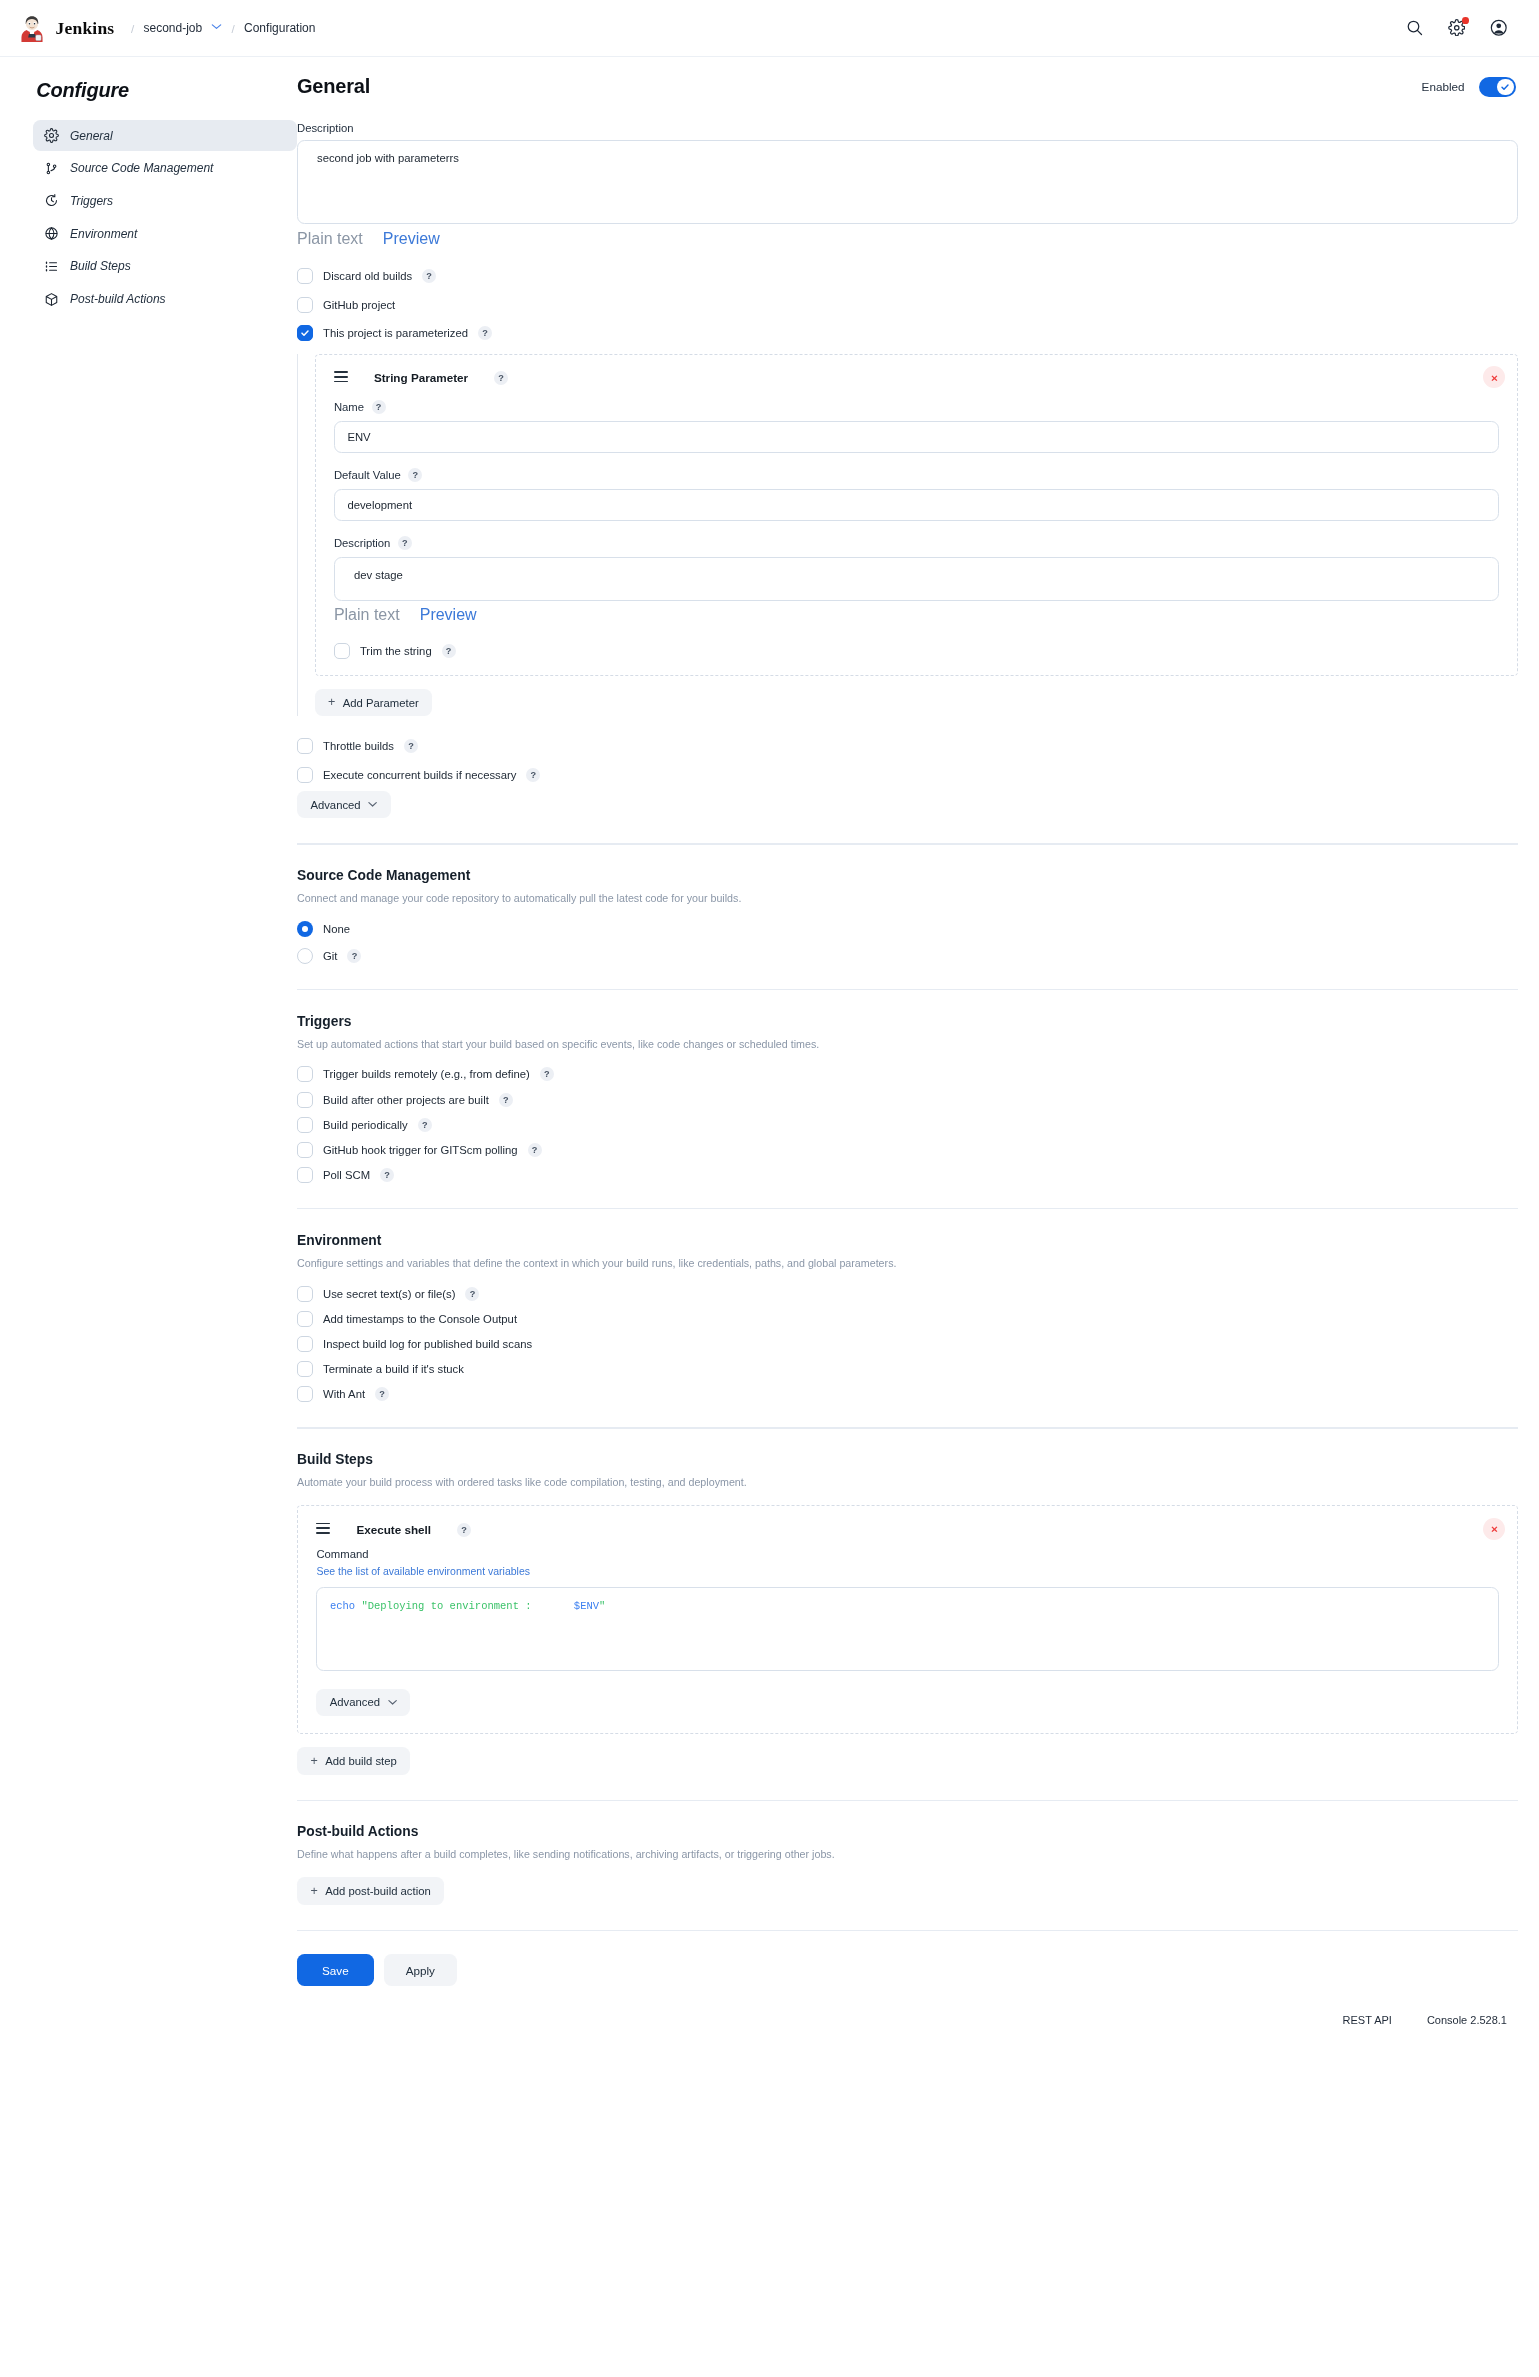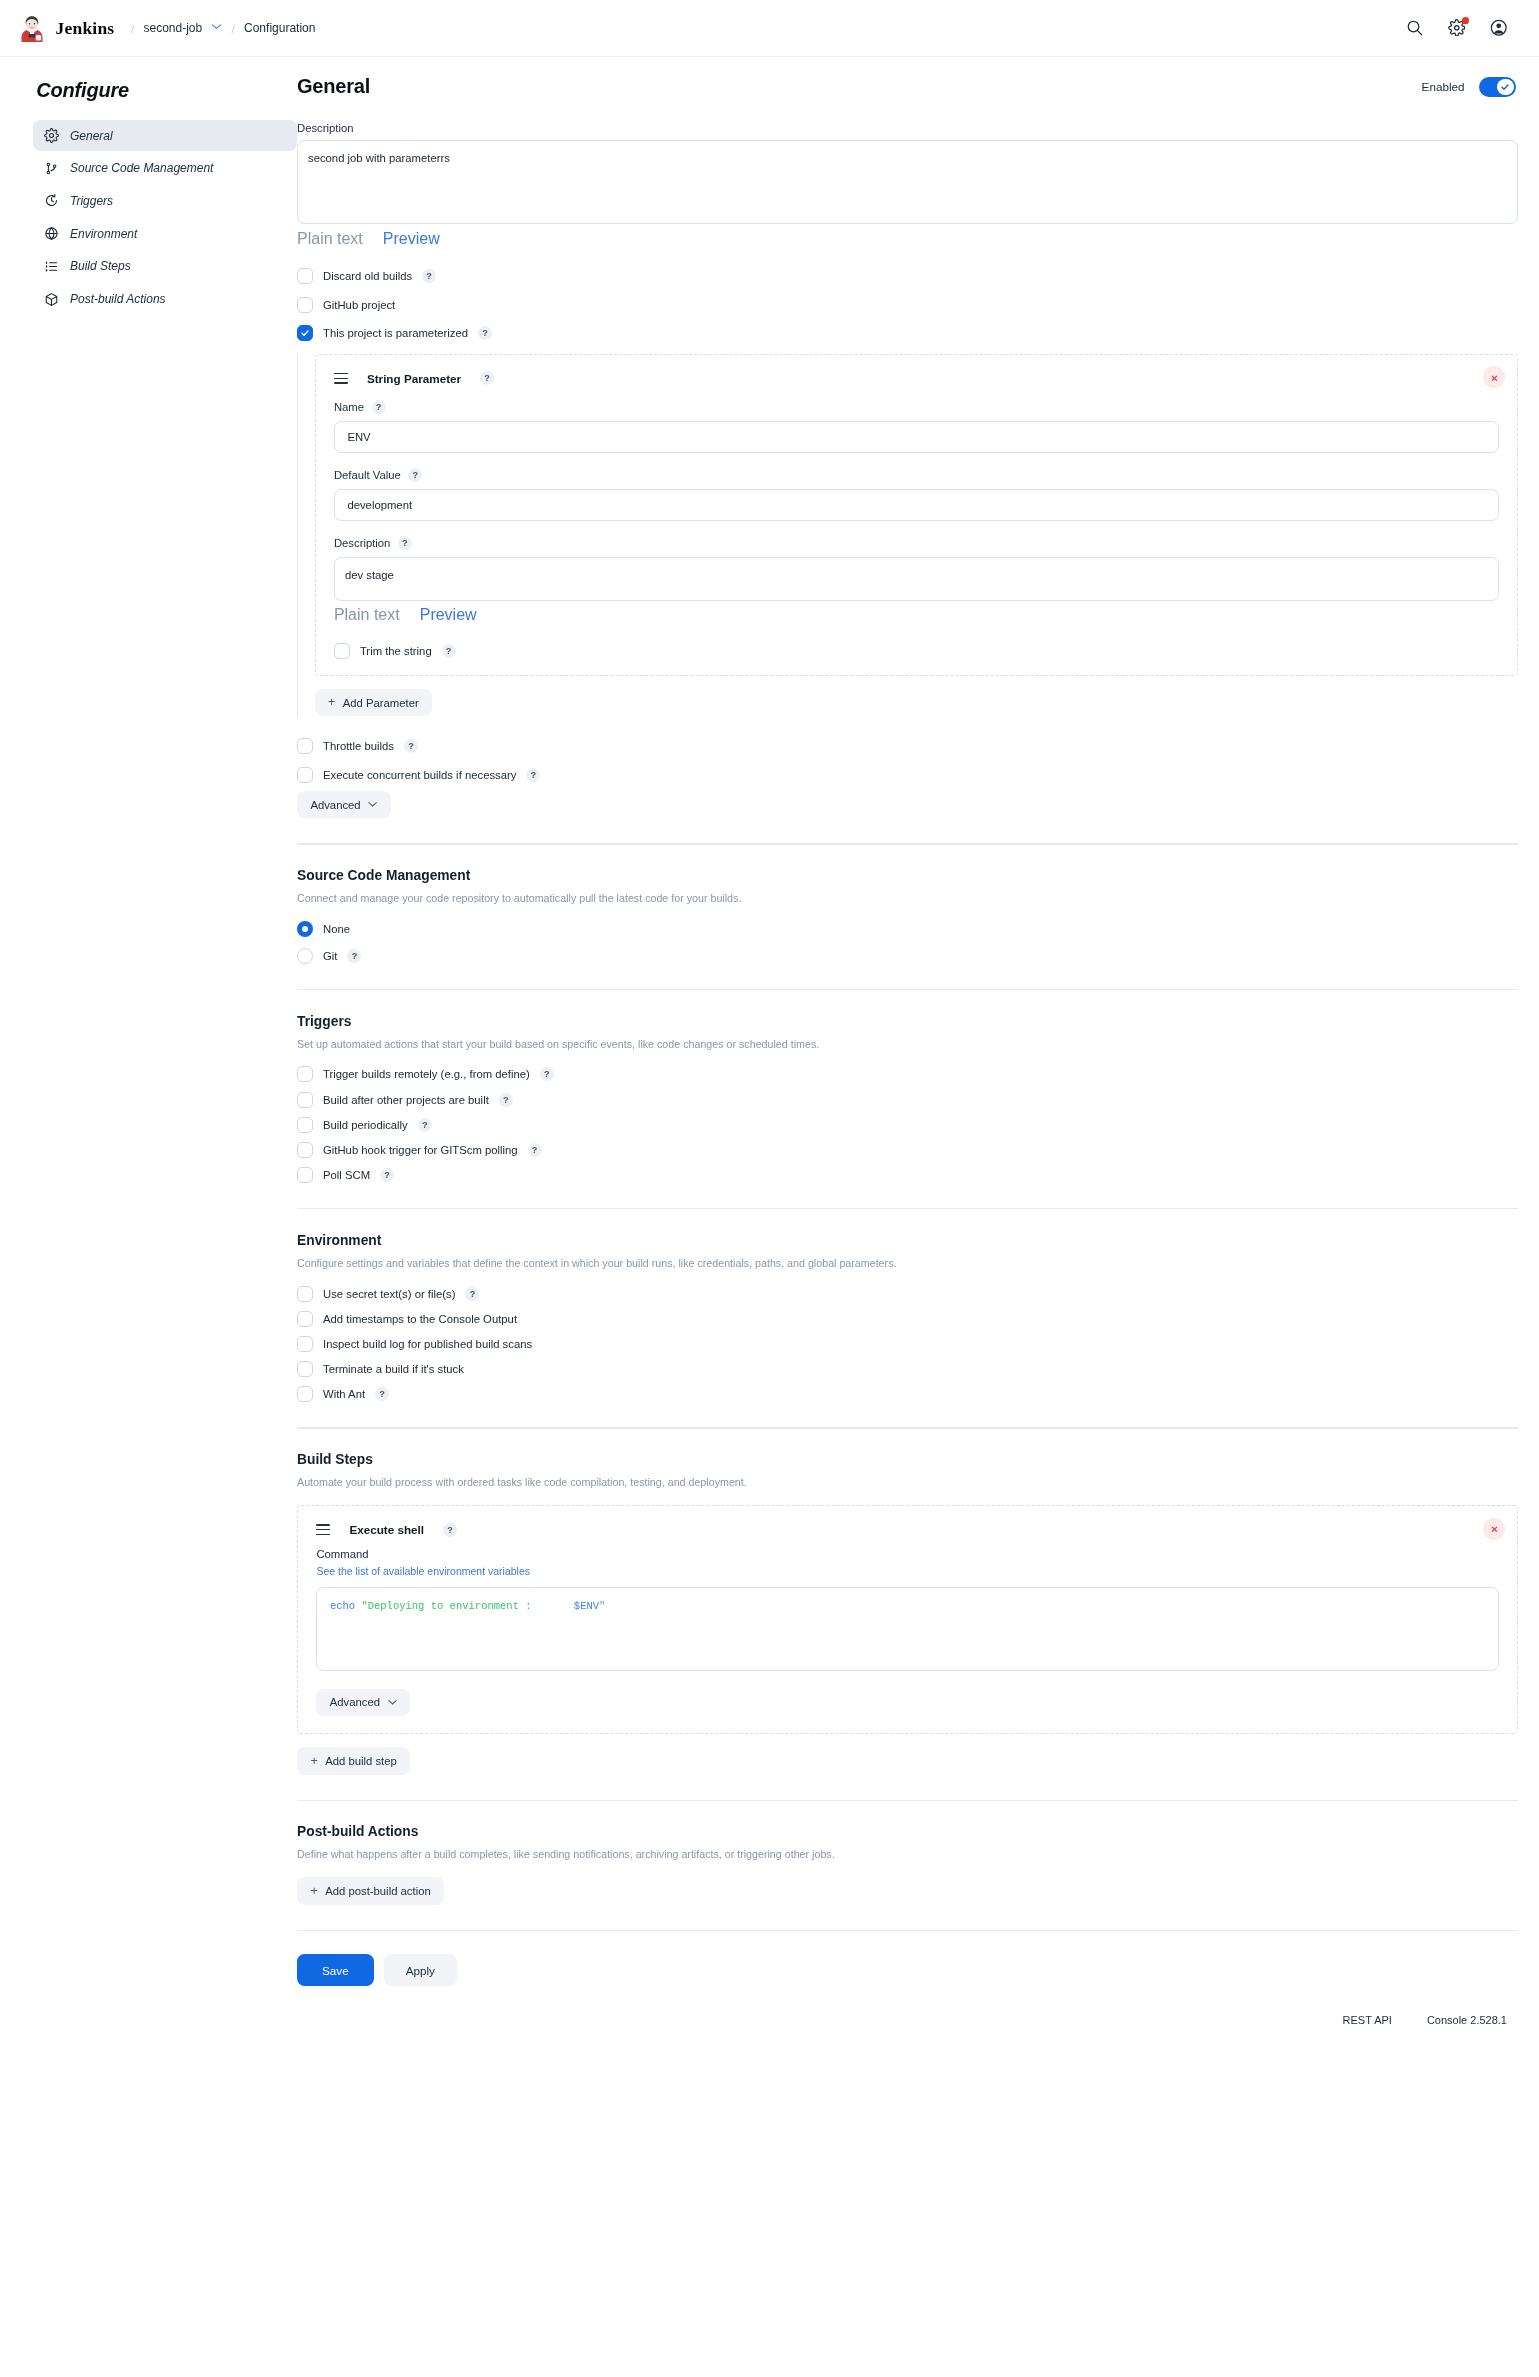--- a/index.html
+++ b/index.html
@@ -70,21 +70,21 @@
   .help-badge {
     width:14px; height:14px; border-radius:50%;
     background:#eceff4; color:#4a5666;
     font-size:9.2px; line-height:14px; text-align:center;
     display:inline-block; cursor:pointer; flex:0 0 14px;
     font-weight:600;
   }
   .txtarea {
     width:100%; border:1.3px solid #d8e0ea; border-radius:7.5px;
     background:#fff; font-size:11.3px; color:#1c2530;
-    padding:11px 10px; resize:none; font-family:"Liberation Sans", sans-serif;
+    padding:11px 19px; resize:none; font-family:"Liberation Sans", sans-serif;
     display:block;
   }
   .inp {
     width:100%; border:1.3px solid #d8e0ea; border-radius:7.5px;
     background:#fff; font-size:11.3px; color:#1c2530;
     padding:7.5px 12.5px; font-family:"Liberation Sans", sans-serif;
     height:32px;
   }
   .sub-links { display:flex; gap:20px; margin-top:5.8px; font-size:16px;}
   .sub-link-muted { color:#8b96a5; cursor:pointer;}
@@ -118,21 +118,21 @@
   .btn .plus { font-size:12.5px; color:#4d5866; line-height:1;}
   .btn .chev { font-size:9.2px; color:#54607080; }
 
   
   .dashed-wrap { position:relative; padding-left:17.5px; margin:11.7px 0 0 0;}
   .dashed-rail { position:absolute; left:0; top:0; bottom:0; width:1.3px; background:#e2e7ee; }
   .dashed-box {
     border:1.3px dashed #d5dce6; border-radius:4.2px;
     padding:16.7px 18.4px 16.7px 18.4px; position:relative; background:#fff;
   }
-  .blk-head { display:flex; align-items:center; gap:19px; margin-bottom:15px;}
+  .blk-head { display:flex; gap:26px; margin-bottom:15px;}
   .blk-title { font-size:11.7px; font-weight:700; color:#141b23; }
   .drag { width:14px; height:11px; display:flex; flex-direction:column; justify-content:space-between; cursor:grab;}
   .drag span { display:block; height:1.5px; background:#26313d; border-radius:1.7px;}
   .del-btn {
     position:absolute; right:11.7px; top:11.7px;
     width:22px; height:22px; border-radius:50%;
     background:#fdeaea; color:#ef3b3b; font-size:11.7px;
     display:flex; align-items:center; justify-content:center; cursor:pointer;
     font-weight:700;
   }

